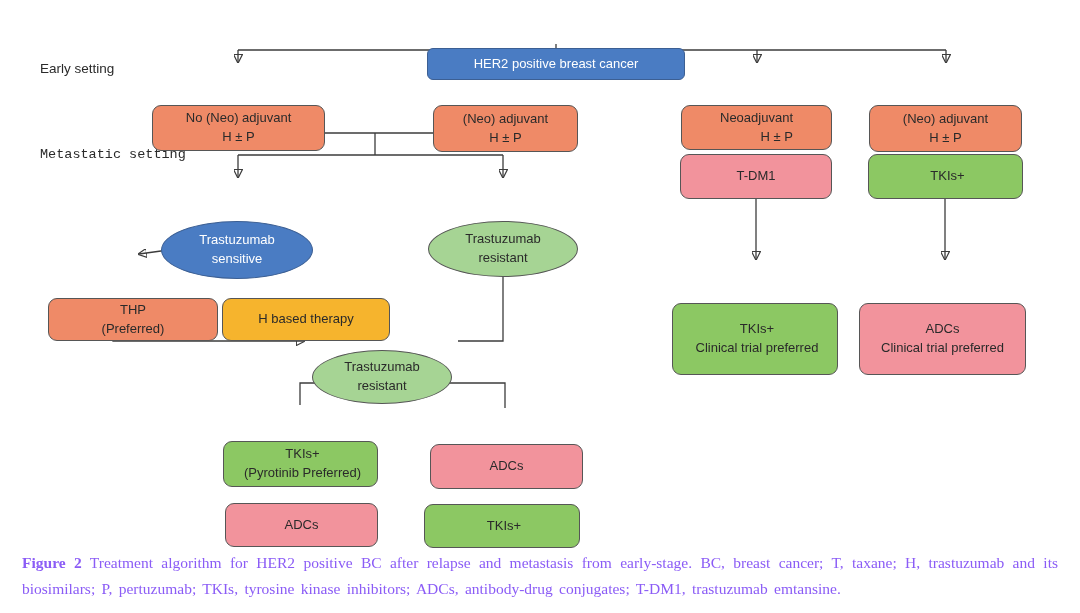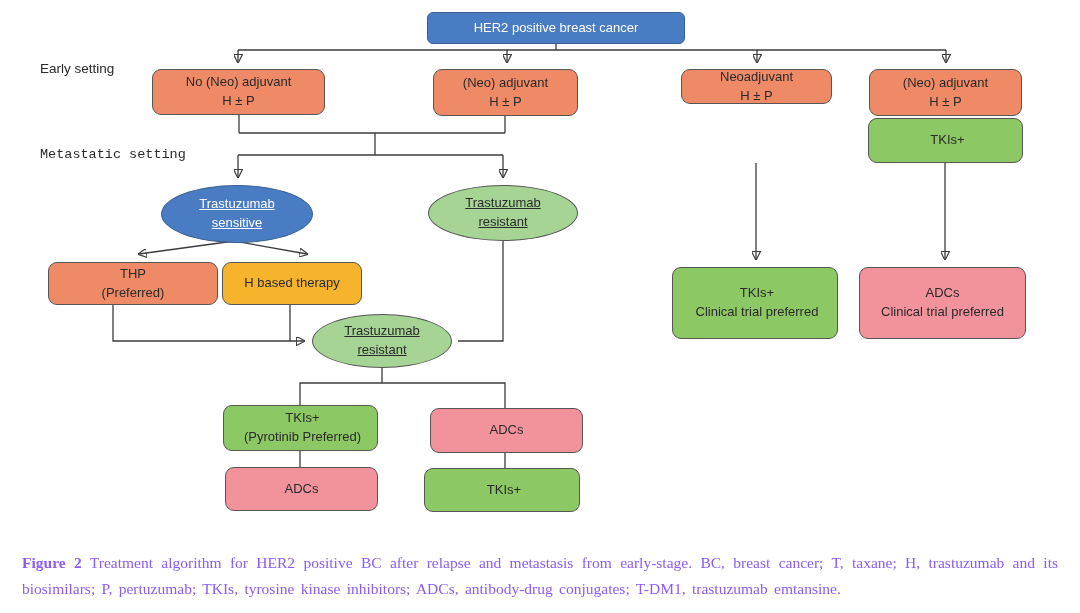--- a/index.html
+++ b/index.html
@@ -3,43 +3,43 @@
 <meta charset="utf-8">
 <style>
   html,body{margin:0;padding:0;background:#ffffff;}
   #fig{position:relative;width:1080px;height:613px;background:#ffffff;
        font-family:"Liberation Sans",sans-serif;overflow:hidden;}
   #edges{position:absolute;left:0;top:0;width:1080px;height:613px;}
   #edges path{fill:none;stroke:#3c3c3c;stroke-width:1.3;}
   .node{position:absolute;display:flex;align-items:center;justify-content:center;
         text-align:center;font-size:13px;line-height:1.45;color:#2a2a2a;
         border:1px solid #565656;border-radius:9px;white-space:pre-line;
-        box-sizing:border-box;padding:2px 4px;}
+        box-sizing:border-box;padding:2px 4px;margin-top:36px;}
   .blue{background:var(--blue);color:#ffffff;border-color:#3c5f93;}
   .orange{background:var(--orange);}
   .pink{background:var(--pink);}
   .green{background:var(--green);padding-left:8px;}
   .lgreen{background:var(--light_green);}
   .yellow{background:var(--yellow);}
-  .ellipse{border-radius:50%;text-decoration:underline;}
+  .ellipse{border-radius:50%;}
   .stage-label{position:absolute;font-size:13.5px;color:#2a2a2a;}
   
   #root{left:427px;top:12px;width:258px;height:32px;border-radius:6px;}
   #b1{left:152px;top:69px;width:173px;height:46px;}
   #b2{left:433px;top:69px;width:145px;height:47px;}
-  #b3{left:681px;top:69px;width:151px;height:35px;}
+  #b3{left:681px;top:69px;width:151px;height:45px;text-align:right;}
   #tdm1{left:680px;top:118px;width:152px;height:45px;}
   #b4{left:869px;top:69px;width:153px;height:47px;}
   #tkir{left:868px;top:118px;width:155px;height:45px;}
   #gbig{left:672px;top:267px;width:166px;height:72px;}
   #pbig{left:859px;top:267px;width:167px;height:72px;}
   #ells{left:161px;top:185px;width:152px;height:58px;}
   #ellr1{left:428px;top:185px;width:150px;height:56px;}
   #thp{left:48px;top:262px;width:170px;height:43px;}
-  #hb{left:222px;top:262px;width:140px;height:43px;}
+  #hb{left:222px;top:262px;width:168px;height:43px;}
   #ellr2{left:312px;top:314px;width:140px;height:54px;}
   #tkpp{left:223px;top:405px;width:155px;height:46px;}
   #adcl{left:225px;top:467px;width:153px;height:44px;}
   #adcm{left:430px;top:408px;width:153px;height:45px;}
   #tkm{left:424px;top:468px;width:156px;height:44px;}
   #lbl-early{left:40px;top:36px;margin-top:25px;}
   #lbl-meta{left:40px;top:147px;font-family:Liberation Mono, monospace;}
   
   #caption{position:absolute;left:22px;top:534px;width:1036px;
            font-family:Liberation Serif, serif;font-size:15.5px;line-height:26px;
@@ -80,20 +80,21 @@
   <div class="stage-label" id="lbl-meta">Metastatic setting</div>
 
   <div class="node blue" id="root">HER2 positive breast cancer</div>
 
   <div class="node orange" id="b1">No (Neo) adjuvant
 H ± P</div>
   <div class="node orange" id="b2">(Neo) adjuvant
 H ± P</div>
   <div class="node orange" id="b3">Neoadjuvant
 H ± P</div>
+  <div class="node pink" id="tdm1">T-DM1</div>
   <div class="node orange" id="b4">(Neo) adjuvant
 H ± P</div>
   <div class="node green" id="tkir">TKIs+</div>
 
   <div class="node green" id="gbig">TKIs+
 Clinical trial preferred</div>
   <div class="node pink" id="pbig">ADCs
 Clinical trial preferred</div>
 
   <div class="node blue ellipse" id="ells">Trastuzumab

